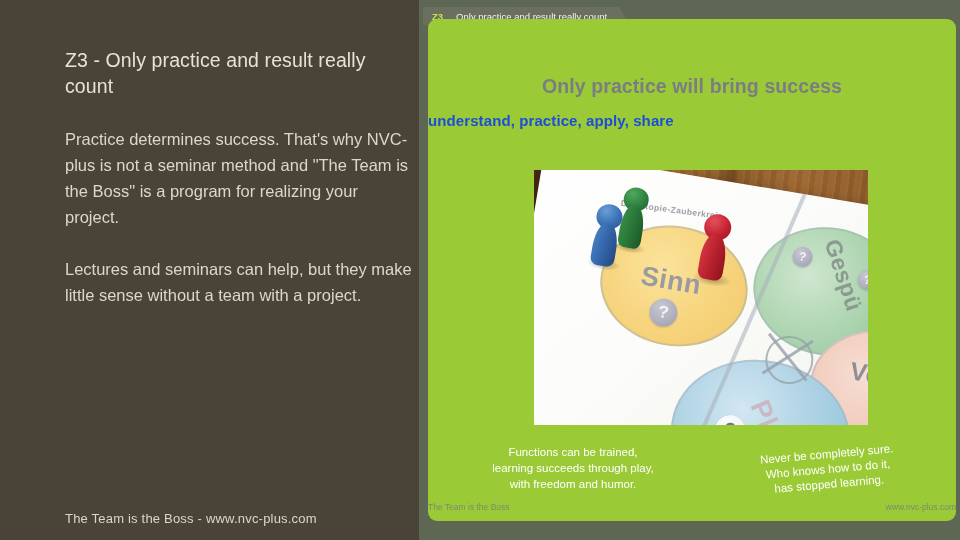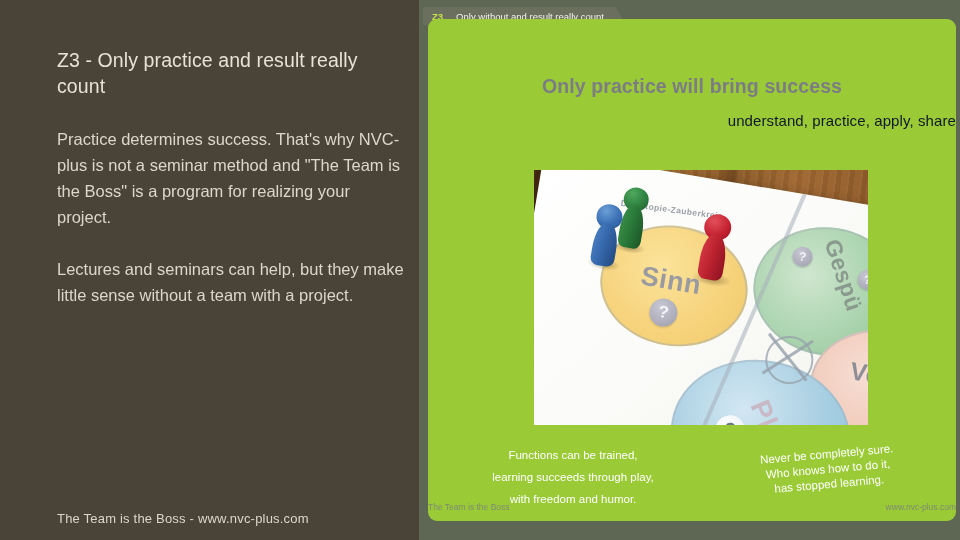--- a/index.html
+++ b/index.html
@@ -6,21 +6,21 @@
   html,body{margin:0;padding:0;}
   body{
     width:960px;height:540px;overflow:hidden;
     background:#4a4438;
     font-family:"Liberation Sans", sans-serif;
     position:relative;
   }
 
   
   #notes-pane{
-    position:absolute;left:8px;top:0;width:419px;height:540px;
+    position:absolute;left:16px;top:0;width:419px;height:540px;
     background:#4a4438;
   }
   #notes-title{
     position:absolute;left:49px;top:47px;width:330px;
     color:#e8e2d6;font-size:19.5px;line-height:26px;
     letter-spacing:.1px;font-weight:400;
   }
   #notes-body{
     position:absolute;left:49px;top:126px;width:348px;
     color:#ddd7cb;font-size:16.5px;line-height:26px;font-weight:400;
@@ -55,22 +55,22 @@
     background:#9acb36;
     border-radius:9px;
     overflow:hidden;
   }
 
   #slide-heading{
     position:absolute;left:0;right:0;top:56px;text-align:center;
     color:#7c7c84;font-size:19.5px;font-weight:bold;letter-spacing:.1px;
   }
   #slide-subheading{
-    position:absolute;left:0;right:0;top:93px;text-align:right;
-    color:#0f172a;font-size:15px;font-weight:normal;letter-spacing:.1px;
+    position:absolute;left:0;right:0;top:93px;text-align:left;
+    color:#1d4ed8;font-size:15px;font-weight:bold;letter-spacing:.1px;
   }
 
   
   #photo{
     position:absolute;left:106px;top:151px;width:334px;height:255px;
     overflow:hidden;background:#8a5a2b;
   }
   #wood{
     position:absolute;inset:0;
     background:
@@ -205,21 +205,21 @@
   #pawn-red .body{left:2px;top:20px;width:25px;height:46px;
     background:linear-gradient(100deg,#d63a46 0%,#be2330 45%,#8f1220 100%);}
   .pawn-shadow{
     position:absolute;border-radius:50%;
     background:radial-gradient(ellipse at center,rgba(60,45,20,.4) 0%,rgba(60,45,20,0) 70%);
   }
 
   
   #caption-left{
     position:absolute;left:50px;top:425px;width:190px;text-align:center;
-    color:#ffffff;font-size:11.5px;line-height:22px;
+    color:#ffffff;font-size:11.5px;line-height:16px;
   }
   #caption-right{
     position:absolute;left:300px;top:428px;width:200px;text-align:center;
     color:#ffffff;font-size:11.5px;line-height:15px;
     transform:rotate(-5deg);
   }
 
   #slide-footer{
     position:absolute;left:0;right:0;bottom:9px;
     display:flex;justify-content:space-between;gap:52px;
@@ -238,21 +238,21 @@
   <div id="notes-body">
     <p>Practice determines success. That's why NVC-plus is not a seminar method and "The Team is the Boss" is a program for realizing your project.</p>
     <p>Lectures and seminars can help, but they make little sense without a team with a project.</p>
   </div>
 </div>
 
 <div id="slide-panel">
 
   <div id="slide-tab">
     <span class="z3">Z3</span>
-    <span class="tab-title">Only without and  result really count</span>
+    <span class="tab-title">Only practice and  result really count</span>
   </div>
 
   <div id="slide-card">
 
     <div id="slide-heading">Only practice will bring success</div>
     <div id="slide-subheading">understand, practice, apply, share</div>
 
     <div id="photo">
 
       <div id="wood">

